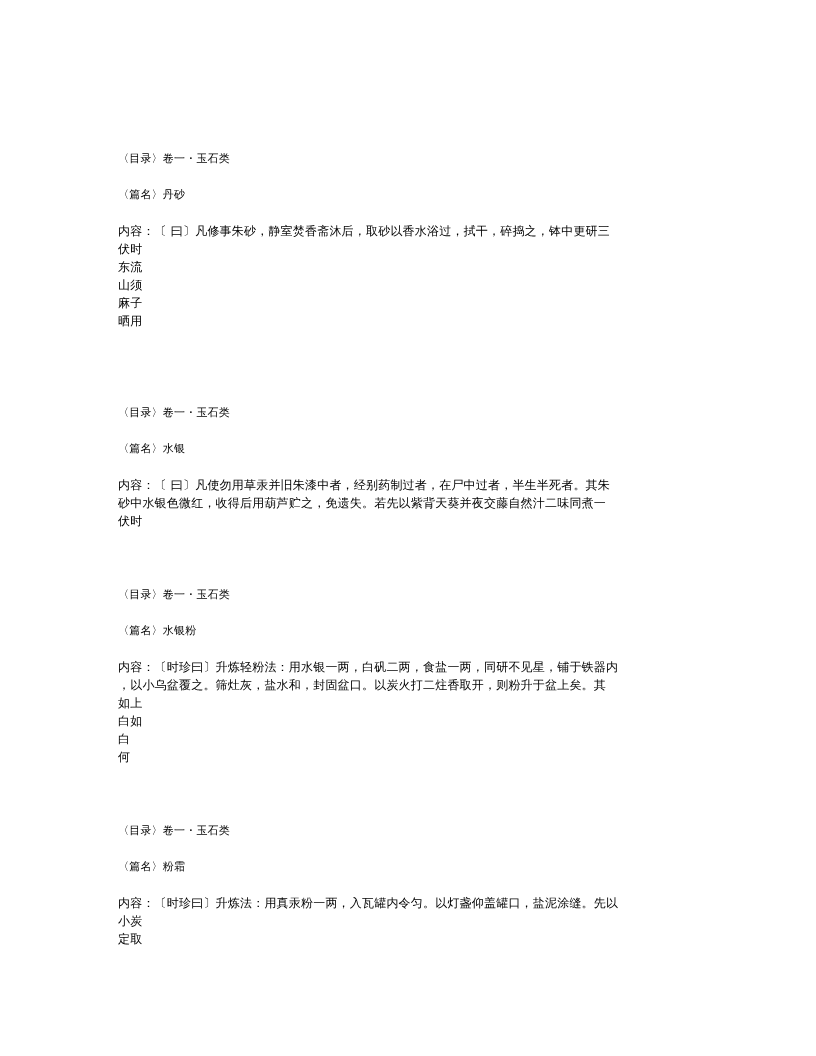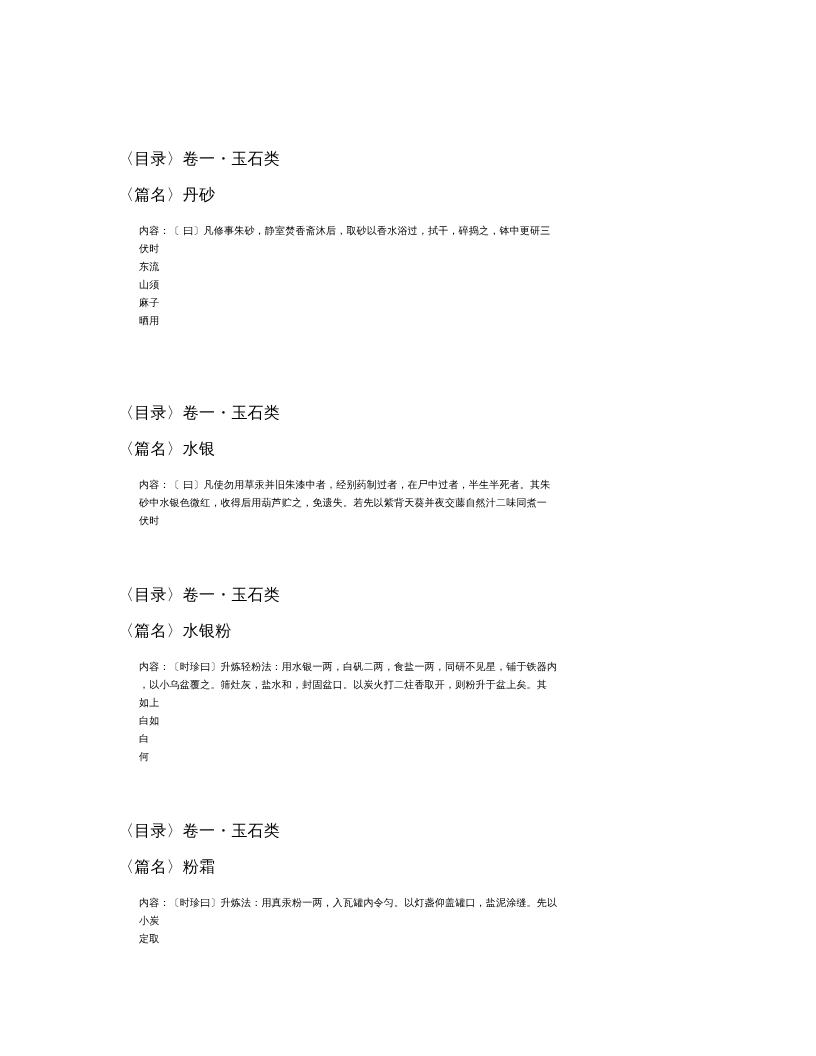--- a/index.html
+++ b/index.html
@@ -1,22 +1,22 @@
 <!DOCTYPE html>
 <html><head>
 <meta charset="utf-8">
 <style>
   html, body { margin:0; padding:0; background:#ffffff; }
   body { width:816px; height:1056px; position:relative; overflow:hidden;
          font-family: "DejaVu Serif", "Liberation Serif", serif; color:#000; }
   .page { position:absolute; left:118px; top:0; width:580px; }
   .entry { position:absolute; left:0; width:580px; }
-  .line { font-size:16px; line-height:18px; height:18px; white-space:nowrap; letter-spacing:0.2px; }
+  .line { font-size:11px; line-height:18px; height:18px; white-space:nowrap; letter-spacing:0.2px; }
   .gap { height:18px; }
-  .content-line { font-size:10px; line-height:18px; white-space:nowrap; letter-spacing:0.2px;margin-left:21px; }
+  .content-line { font-size:12px; line-height:18px; white-space:nowrap; letter-spacing:0.2px; }
 </style>
 </head>
 <body>
 
 <div class="page">
 
   <div class="entry" style="top:150px;">
     <div class="line">〈目录〉卷一・玉石类</div>
     <div class="gap"></div>
     <div class="line">〈篇名〉丹砂</div>

